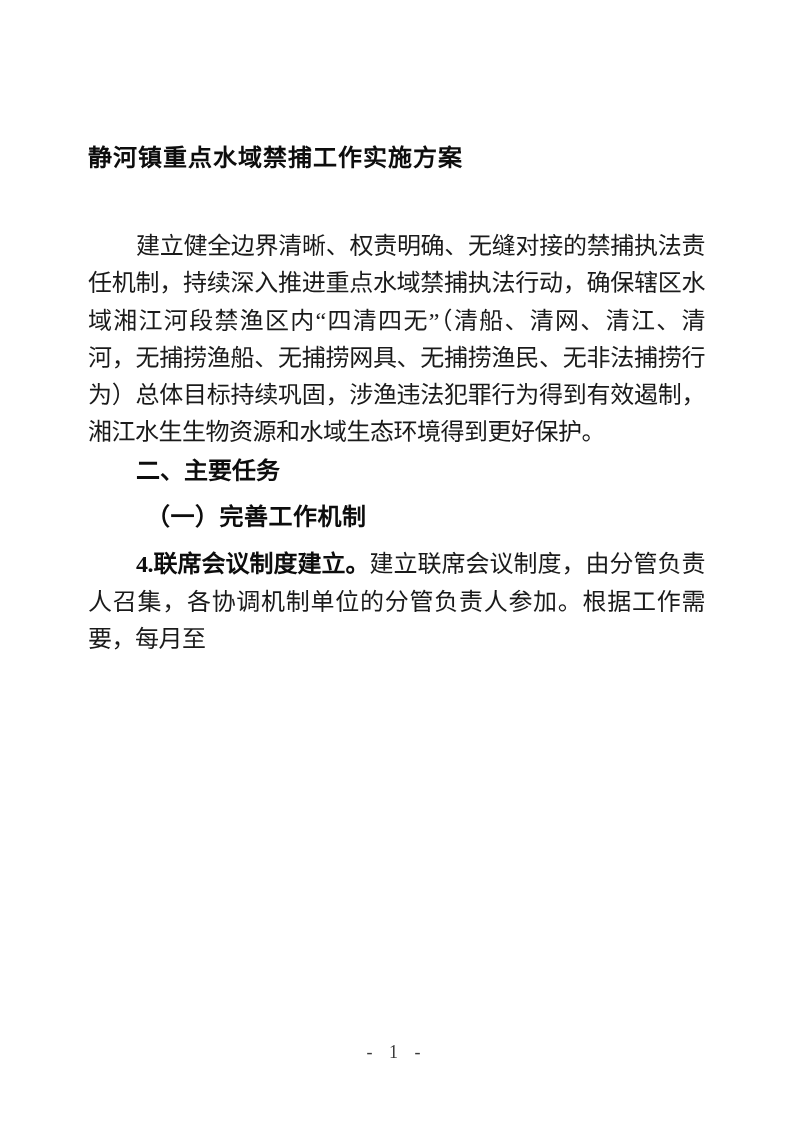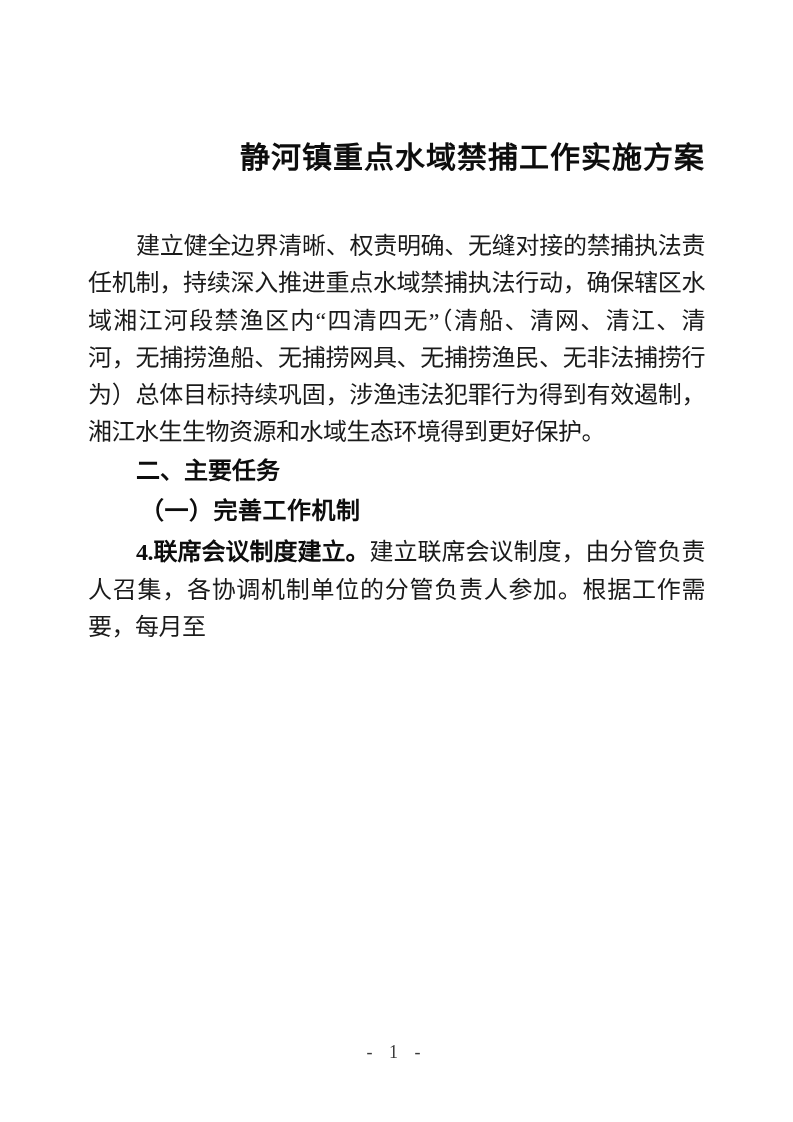--- a/index.html
+++ b/index.html
@@ -17,24 +17,24 @@
     font-family: "Liberation Serif", "DejaVu Serif", serif;
   }
   .content {
     position: absolute;
     left: 88px;
     top: 138px;
     width: 617px;
   }
   .doc-title {
     margin: 0 0 50px 0;
-    font-size: 30px;
+    font-size: 24px;
     line-height: 40px;
     font-weight: bold;
-    text-align: right;
+    text-align: left;
     letter-spacing: 1px;
     color: #0d0d0d;
     font-family: "Liberation Serif", "DejaVu Serif", serif;
   }
   .para {
     margin: 0;
     font-size: 24px;
     line-height: 37.3px;
     letter-spacing: -0.5px;
     text-align: justify;
@@ -44,21 +44,21 @@
   .heading-black {
     margin: 0;
     font-size: 24px;
     line-height: 37.3px;
     font-weight: bold;
     text-indent: 2em;
     color: #0d0d0d;
     font-family: "Liberation Sans", "DejaVu Sans", sans-serif;
   }
   .heading-kai {
-    margin: 4px;
+    margin: 10px;
     font-size: 24px;
     line-height: 37.3px;
     font-weight: bold;
     text-indent: 2em;
     letter-spacing: 0.5px;
     color: #0d0d0d;
     font-family: "Liberation Serif", "DejaVu Serif", serif;
   }
   .lead {
     font-weight: bold;

